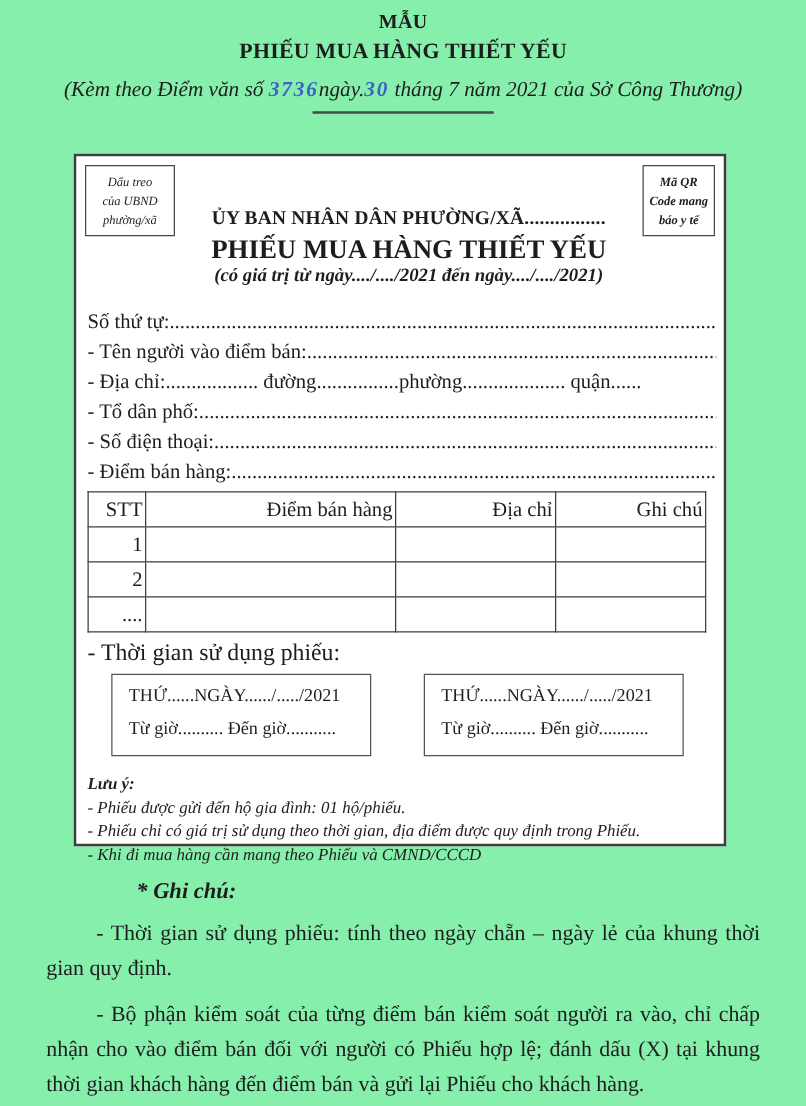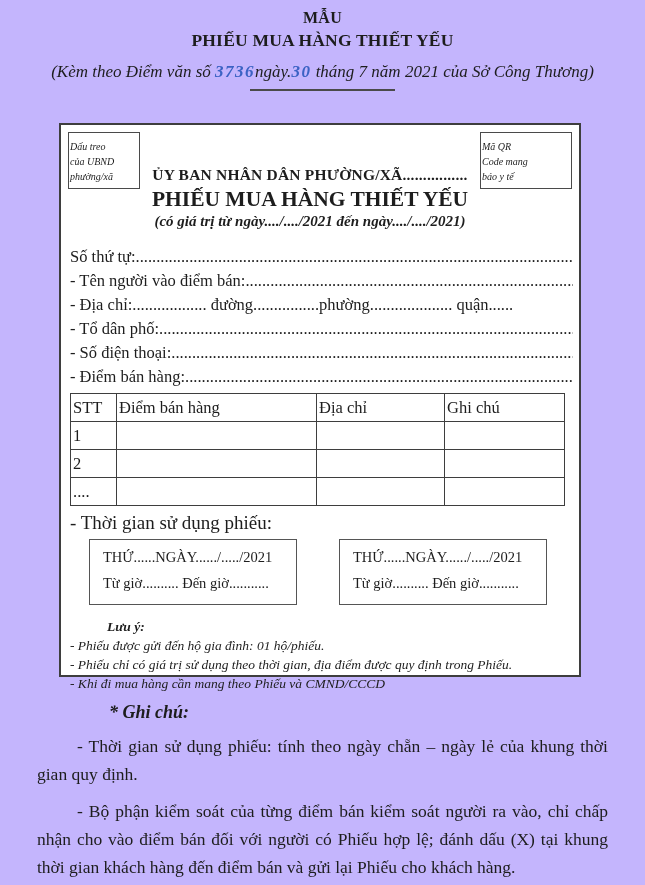--- a/index.html
+++ b/index.html
@@ -1,74 +1,74 @@
 <!DOCTYPE html>
 <html><head>
 <meta charset="utf-8">
 <style>
   html,body{margin:0;padding:0;}
   body{
     width:645px;height:885px;background:#ffffff;
     font-family:"Liberation Serif","DejaVu Serif",serif;
     color:#1d1d1d;-webkit-font-smoothing:antialiased;
   }
-  .page{position:relative;width:645px;height:885px;background:#c4b5fd;overflow:hidden;}
+  .page{position:relative;width:645px;height:885px;background:#86efac;overflow:hidden;}
 
   
   .doc-header{text-align:center;padding-top:9px;}
   .kicker{font-weight:bold;font-size:16px;letter-spacing:.3px;}
   .doc-title{font-weight:bold;font-size:17.5px;margin-top:3px;letter-spacing:.2px;}
   .doc-subtitle{font-style:italic;font-size:17px;margin-top:11px;white-space:nowrap;}
   .hand{color:#3b62c4;font-weight:bold;font-style:italic;letter-spacing:1.5px;}
   .header-divider{width:145px;height:2px;background:#4a4a4a;margin:7px auto 0 auto;}
 
   
   .voucher-box{
     position:absolute;left:59px;top:123px;width:522px;height:554px;
     border:2px solid #3e3e3e;box-sizing:border-box;background:#fff;
   }
   .vb-head{display:flex;align-items:flex-start;padding:7px 7px 0 7px;}
   .corner-box{
     border:1.5px solid #4a4a4a;font-style:italic;font-size:10px;line-height:1.5;
-    text-align:left;box-sizing:border-box;padding:6px 1px 4px 1px;
+    text-align:center;box-sizing:border-box;padding:6px 1px 4px 1px;
   }
   .stamp-box{width:72px;min-height:56px;}
-  .qr-box{width:92px;min-height:57px;}
+  .qr-box{width:58px;min-height:57px;font-weight:bold;}
   .vb-center{flex:1;text-align:center;padding-top:3px;margin-top:31px;}
   .committee{font-weight:bold;font-size:15.5px;letter-spacing:.2px;}
   .vb-title{font-weight:bold;font-size:21.5px;margin-top:3px;}
   .validity{font-weight:bold;font-style:italic;font-size:15px;margin-top:1px;}
 
   
   .fields{padding:15px 8px 0 9px;}
   .field-line{font-size:16.5px;line-height:24px;white-space:nowrap;overflow:hidden;width:503px;}
 
   
   .sale-table{border-collapse:collapse;table-layout:fixed;width:494px;margin:4px 0 0 9px;}
   .sale-table th,.sale-table td{
-    border:1.6px solid #3e3e3e;height:27px;text-align:left;
+    border:1.6px solid #3e3e3e;height:27px;text-align:right;
     font-size:16.5px;font-weight:normal;padding:0 2px;
   }
   .col-stt{width:46px;}
   .col-diem{width:200px;}
   .col-diachi{width:128px;}
   .col-ghichu{width:120px;}
 
   
   .usage-heading{font-size:19px;margin:6px 0 5px 9px;}
   .time-row{display:flex;margin-left:28px;gap:42px;}
   .time-box{
     width:208px;height:66px;border:1.6px solid #555;box-sizing:border-box;
     padding:9px 0 0 13px;font-size:14.5px;white-space:nowrap;overflow:hidden;
   }
   .time-box .day-line{margin-bottom:9px;}
 
   
   .notes{margin:12px 8px 0 9px;font-style:italic;font-size:13.5px;line-height:1.42;}
-  .notes-title{font-weight:bold;margin-left:37px;}
+  .notes-title{font-weight:bold;}
 
   
   .footnote{position:absolute;left:37px;top:702px;width:571px;}
   .footnote-title{font-weight:bold;font-style:italic;font-size:18px;margin-left:72px;}
   .footnote p{
     font-size:17.5px;line-height:1.58;text-align:justify;text-indent:40px;
     margin:10px 0 0 0;
   }
 </style>
 </head>

